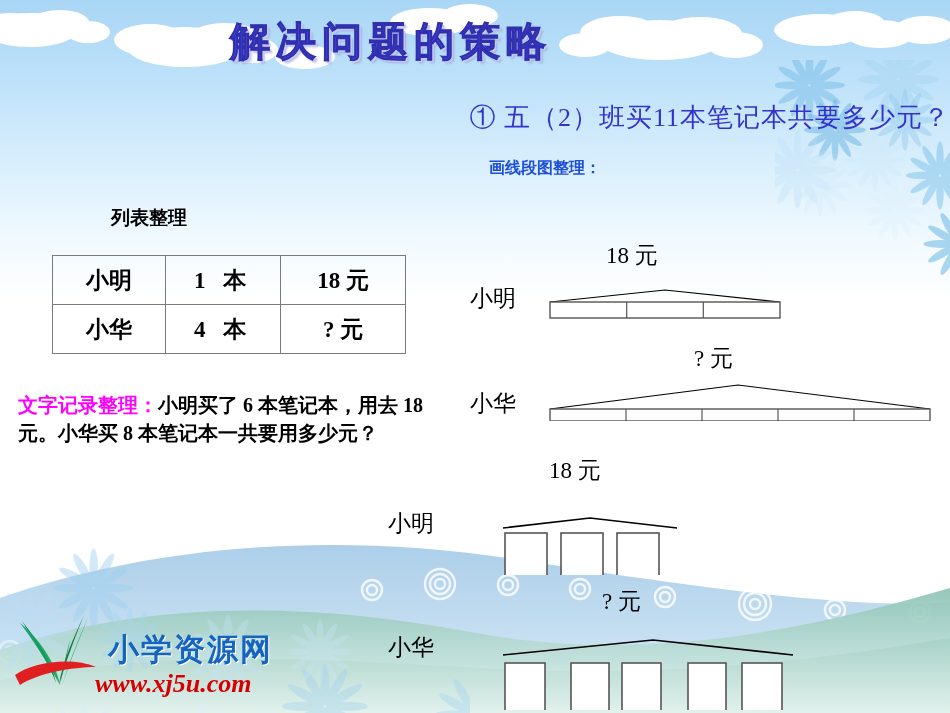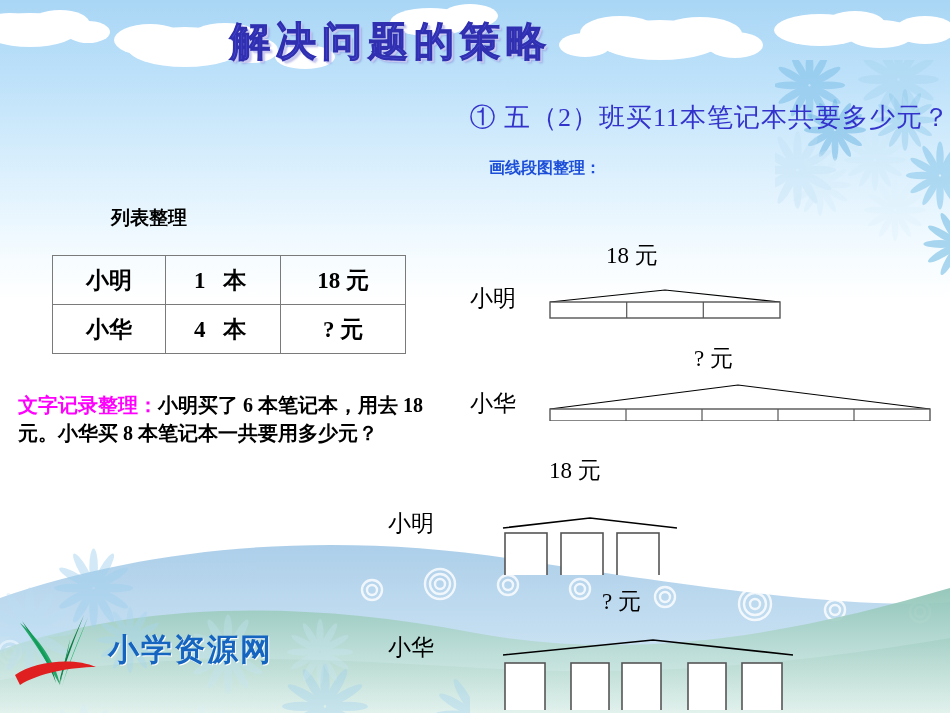--- a/index.html
+++ b/index.html
@@ -364,15 +364,16 @@
   <div id="logo">
     <svg style="position:absolute;left:0;top:0;" width="100" height="90" viewBox="0 0 100 90">
       <path d="M12 16 C26 34 42 56 46 78 C40 60 24 36 12 16 Z" fill="#0b7a43"></path>
       <path d="M10 18 C28 32 46 58 50 80 C38 58 22 34 10 18 Z" fill="#12a05a" opacity="0.9"></path>
       <path d="M74 10 C64 32 52 58 49 80 C56 56 66 30 74 10 Z" fill="#0b7a43"></path>
       <path d="M78 12 C70 34 58 60 52 82 C58 58 70 32 78 12 Z" fill="#18b366" opacity="0.95"></path>
       <path d="M60 34 C56 52 52 66 50 80 C54 62 58 48 60 34 Z" fill="#0d8f4f"></path>
       <path d="M5 70 C24 56 64 52 86 62 C62 62 28 68 10 80 Z" fill="#e02020"></path>
     </svg>
     <div class="txt1">小学资源网</div>
+    <div class="txt2">www.xj5u.com</div>
   </div>
 
 </div>
 
 </body></html>

